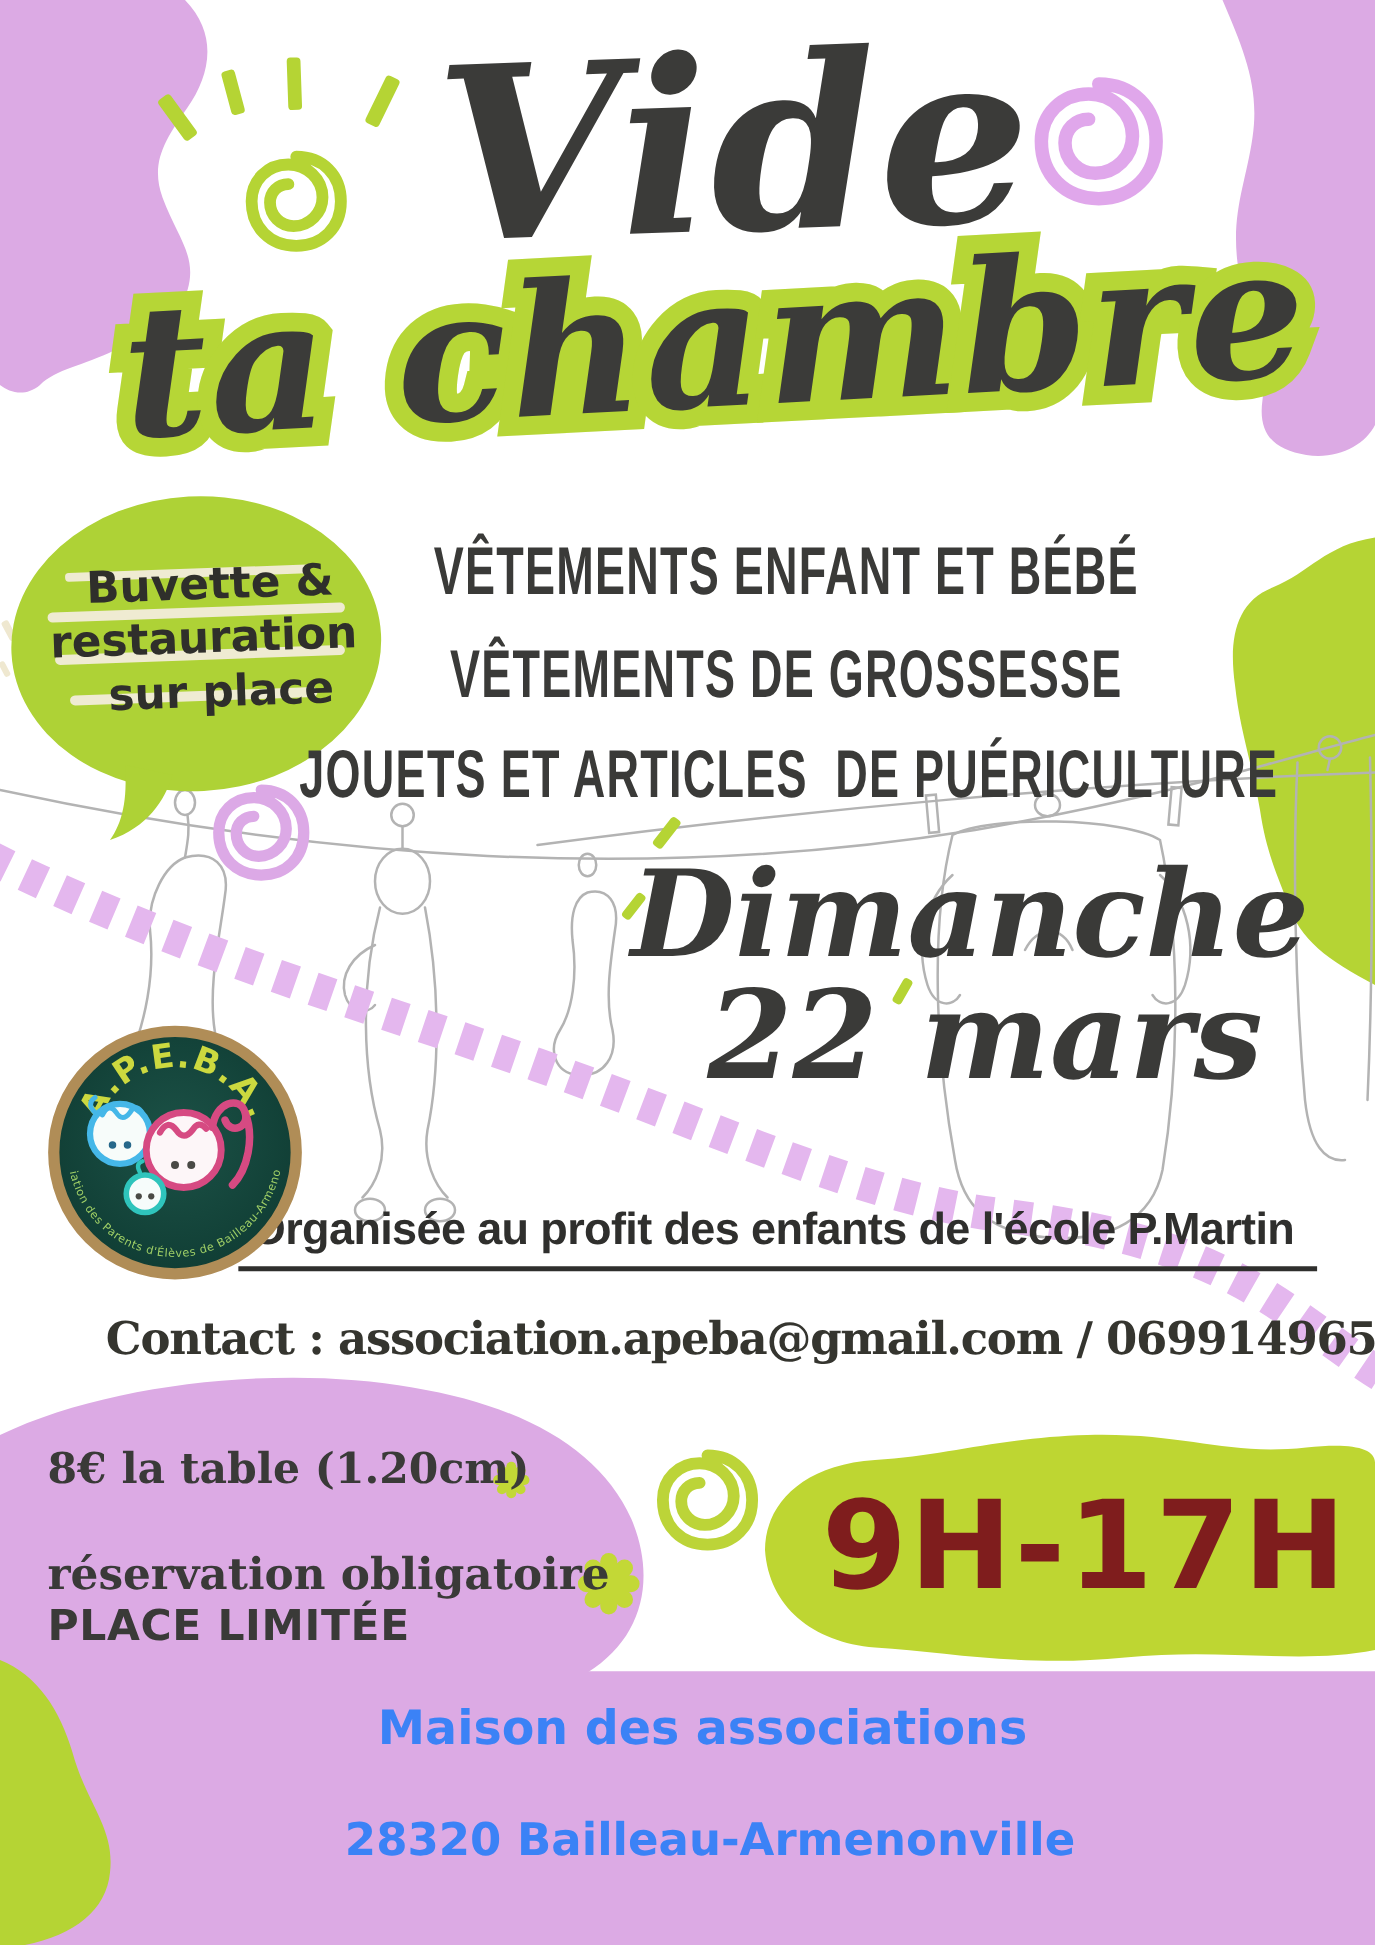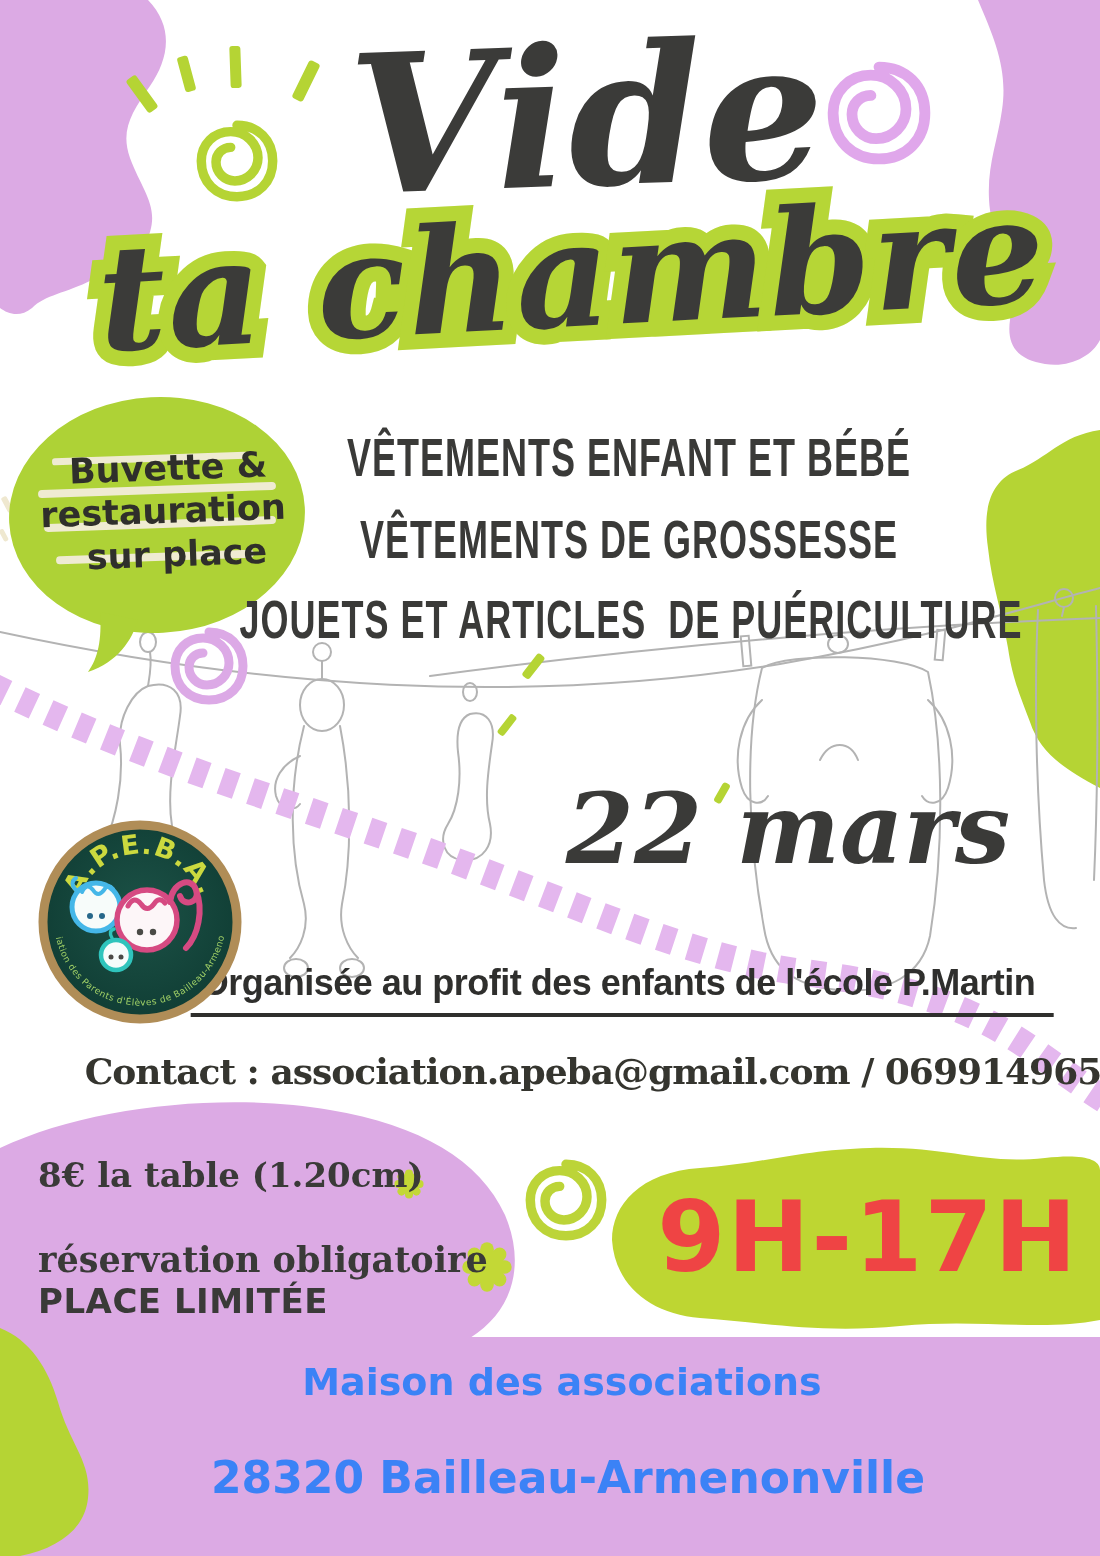--- a/index.html
+++ b/index.html
@@ -41,26 +41,26 @@
   .contact{left:605px;top:1050px;transform:translateX(-50%);
        font:700 36px "DejaVu Serif",serif;letter-spacing:-1px;color:#35352f}
 
   
   .price{left:38px;font:700 34px "DejaVu Serif",serif;color:#3a3a38;line-height:1}
   .price1{top:1158px}.price2{top:1200px}.price3{top:1242px;font-size:35px}
   .price4{top:1281px;font:800 34px "DejaVu Sans",sans-serif;letter-spacing:0.5px}
 
   
   .hours{left:868px;top:1180px;transform:translateX(-50%);
-         font:900 98px "DejaVu Sans",sans-serif;letter-spacing:2px;color:#ef4444}
+         font:900 98px "DejaVu Sans",sans-serif;letter-spacing:2px;color:#7f1d1d}
 
   
   .venue{font:700 38px "DejaVu Sans",sans-serif;color:#3b82f6;transform:translateX(-50%)}
   .venue1{left:562px;top:1360px}
-  .venue2{left:568px;top:1452px;font-size:44px}
+  .venue2{left:568px;top:1452px;font-size:36px}
 </style>
 </head>
 <body>
 
 <div class="poster">
 
   <svg class="bg-art" width="1100" height="1556" viewBox="0 0 1100 1556">
     <defs>
       <path id="spiral" fill="none" d="M 0,-34 C 20,-34 34,-20 34,0 C 34,20 20,34 0,34 C -20,34 -34,20 -34,0
                C -34,-16 -22,-28 -6,-28 C 8,-28 20,-17 20,-3 C 20,9 10,19 -2,19
@@ -179,20 +179,21 @@
   </div>
 
   <div class="abs txt bub bub1">Buvette &amp;</div>
   <div class="abs txt bub bub2">restauration</div>
   <div class="abs txt bub bub3">sur place</div>
 
   <div class="abs txt item item1">VÊTEMENTS ENFANT ET BÉBÉ</div>
   <div class="abs txt item item2">VÊTEMENTS DE GROSSESSE</div>
   <div class="abs txt item item3">JOUETS ET ARTICLES  DE PUÉRICULTURE</div>
 
+  <div class="abs txt date date1">Dimanche</div>
   <div class="abs txt date date2">22 mars</div>
 
   <div class="abs txt org">Organisée au profit des enfants de l'école P.Martin</div>
   <div class="abs txt contact">Contact : association.apeba@gmail.com / 0699149659</div>
 
   <div class="abs txt price price1">8€ la table (1.20cm)</div>
   <div class="abs txt price price4">PLACE LIMITÉE</div>
   <div class="abs txt price price3">réservation obligatoire</div>
 
   <div class="abs txt hours">9H-17H</div>

